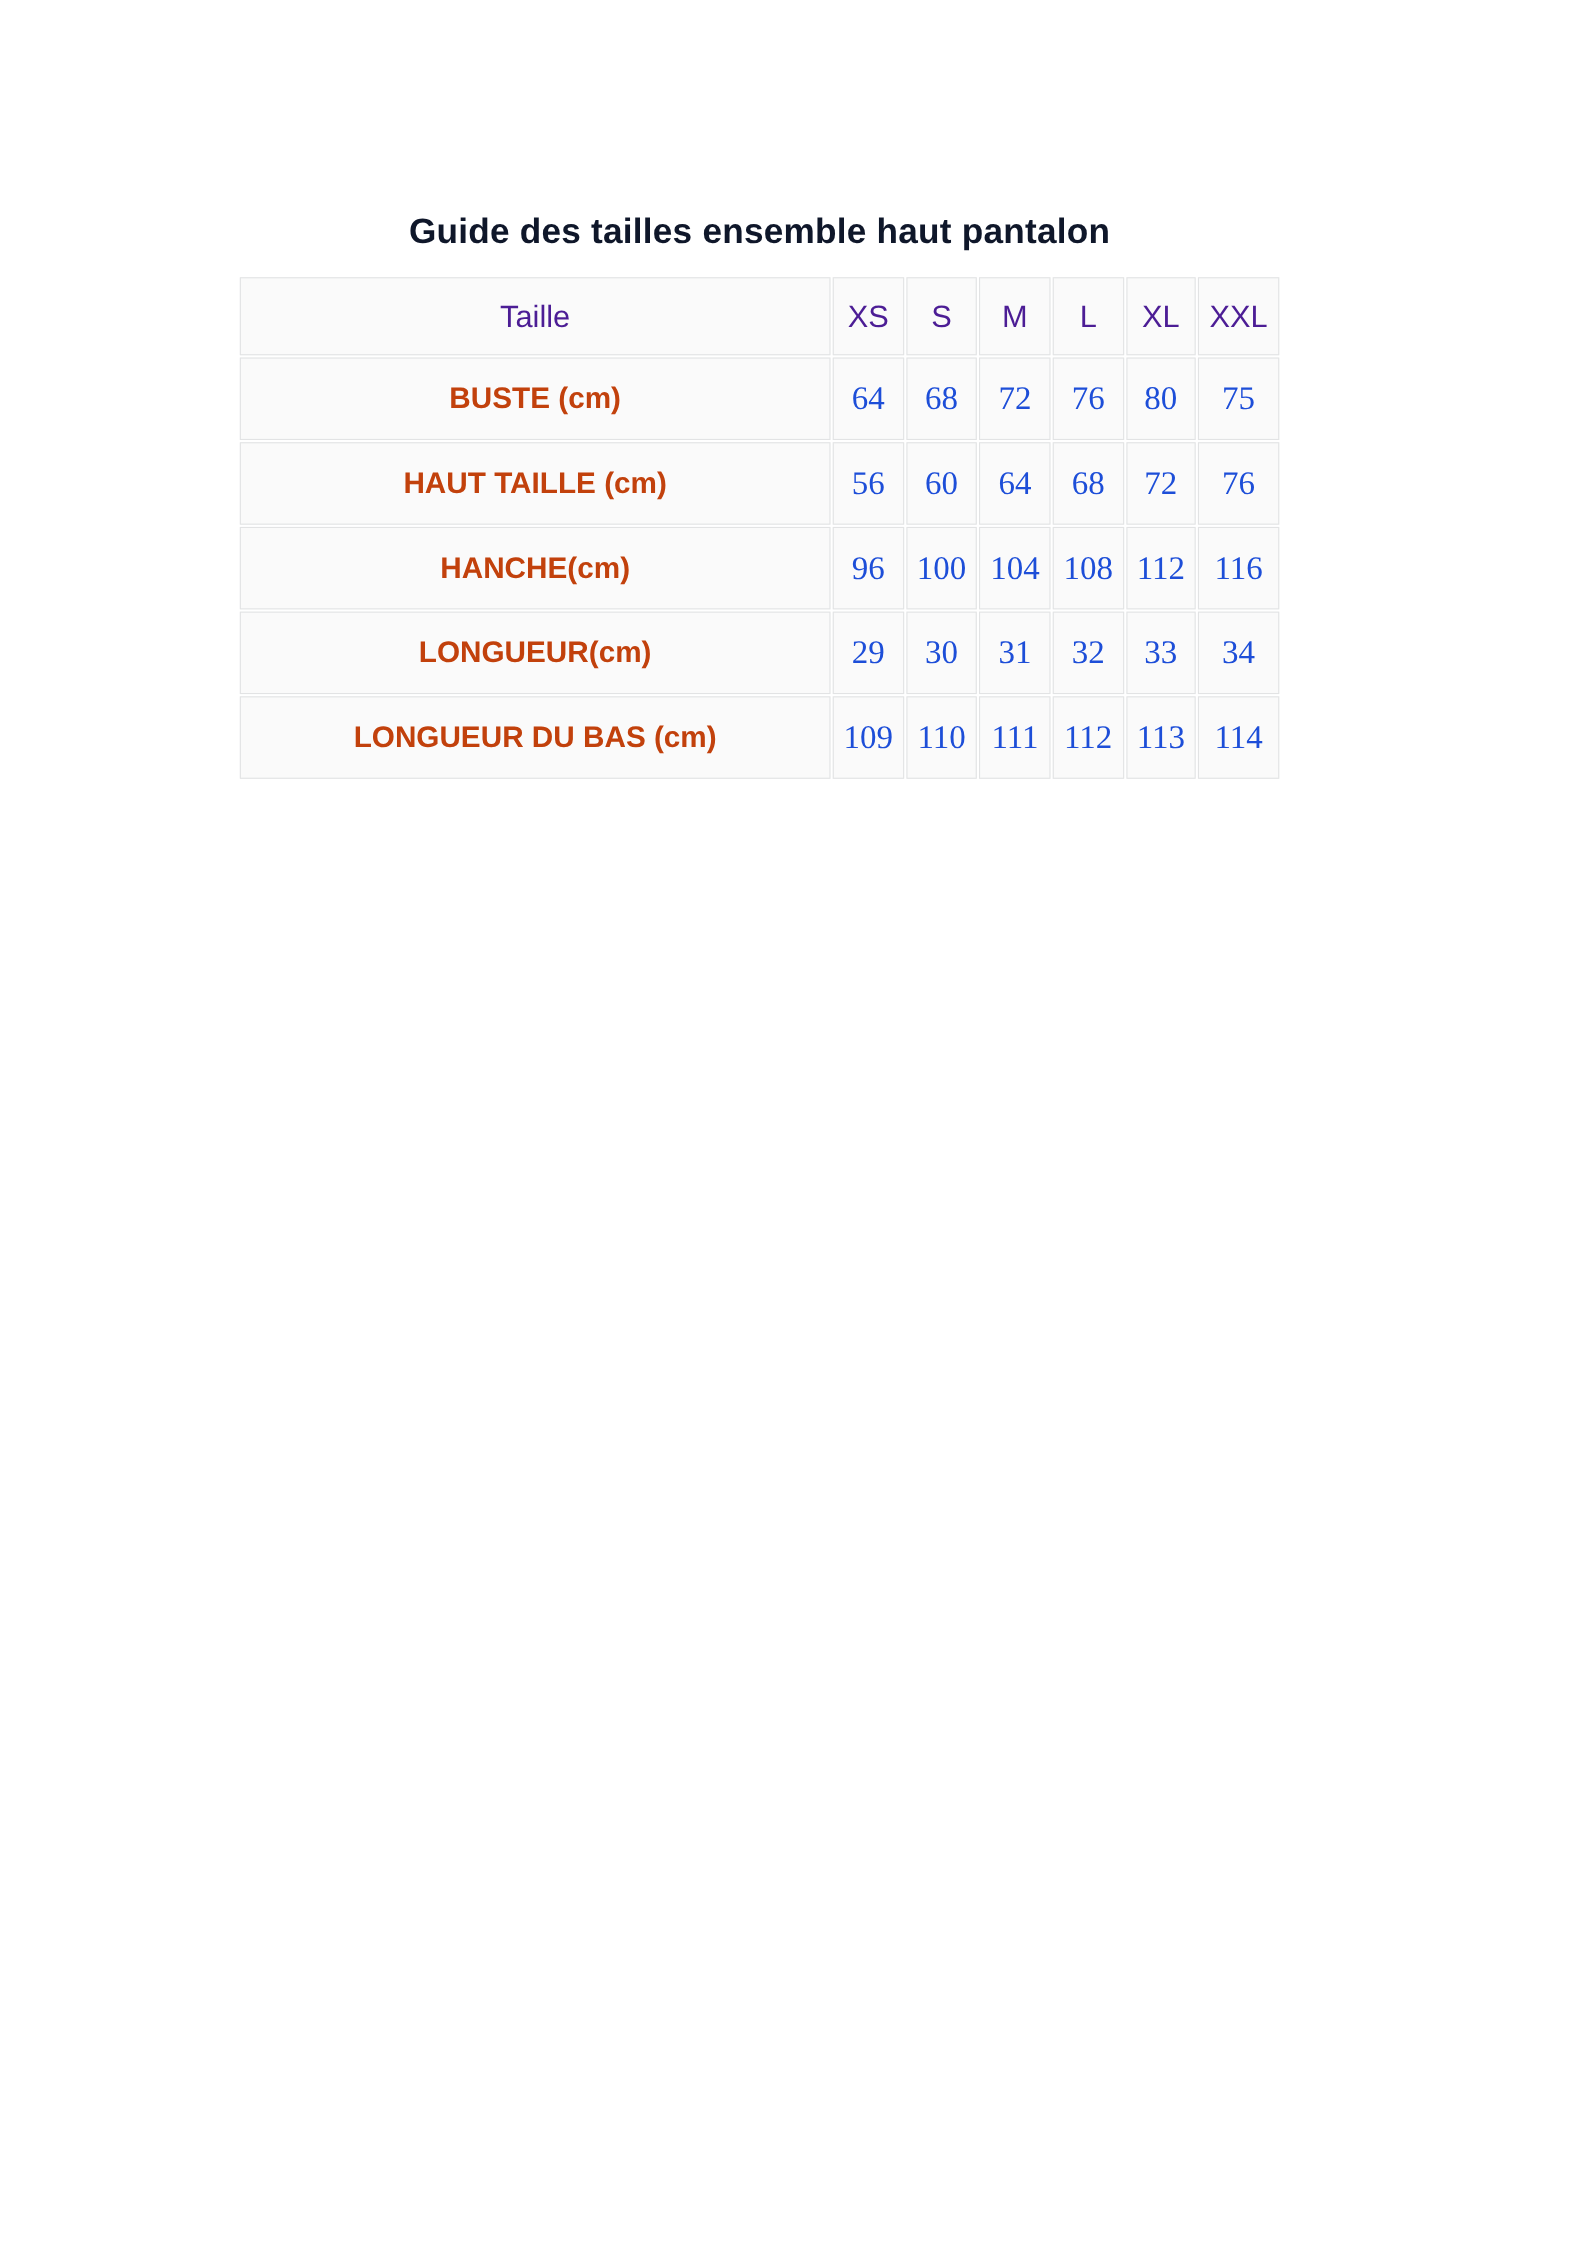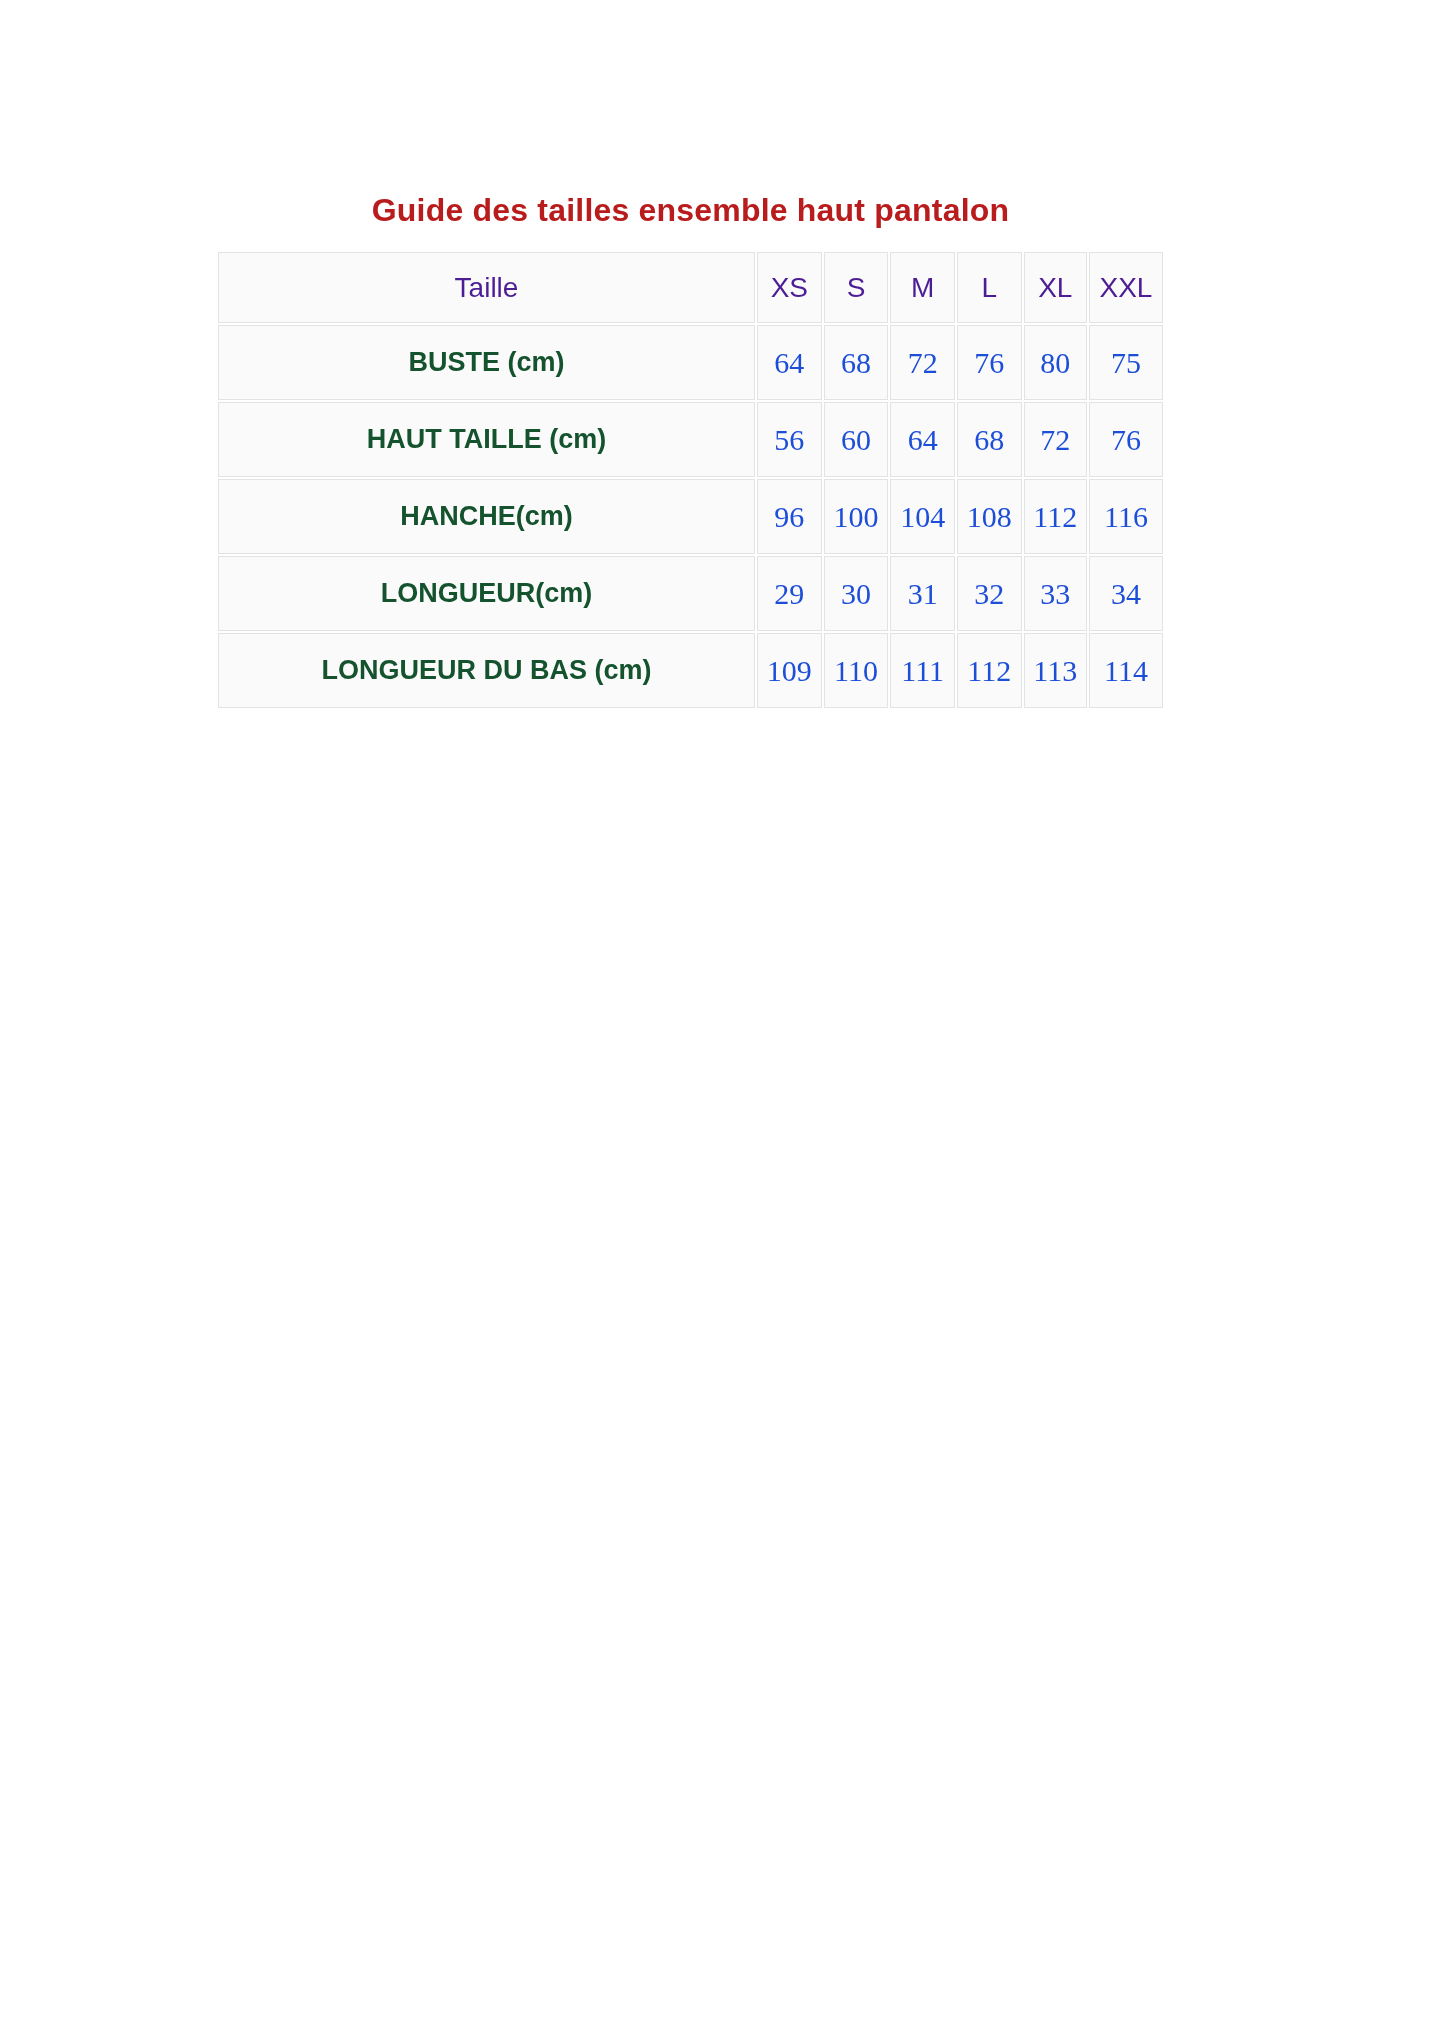--- a/index.html
+++ b/index.html
@@ -22,21 +22,21 @@
   }
   .page-title {
     margin: 0;
     padding: 0;
     height: 40px;
     line-height: 40px;
     margin-bottom: 20px;
     text-align: center;
     font-size: 32px;
     font-weight: bold;
-    color: #b91c1c;
+    color: #0f172a;
     letter-spacing: 0.2px;
   }
   table.size-table {
     width: 949px;
     border-collapse: separate;
     border-spacing: 2px;
     table-layout: auto;
     background: #ffffff;
   }
   table.size-table th,
@@ -53,21 +53,21 @@
     font-size: 28px;
     color: #4c1d95;
   }
   thead th.label-col {
     width: 527px;
   }
   tbody th.row-label {
     height: 73px;
     font-weight: bold;
     font-size: 27px;
-    color: #14532d;
+    color: #c2410c;
   }
   tbody td.value-cell {
     height: 73px;
     font-family: "Liberation Serif", serif;
     font-size: 30px;
     color: #1d4ed8;
   }
 </style>
 </head>
 <body>

